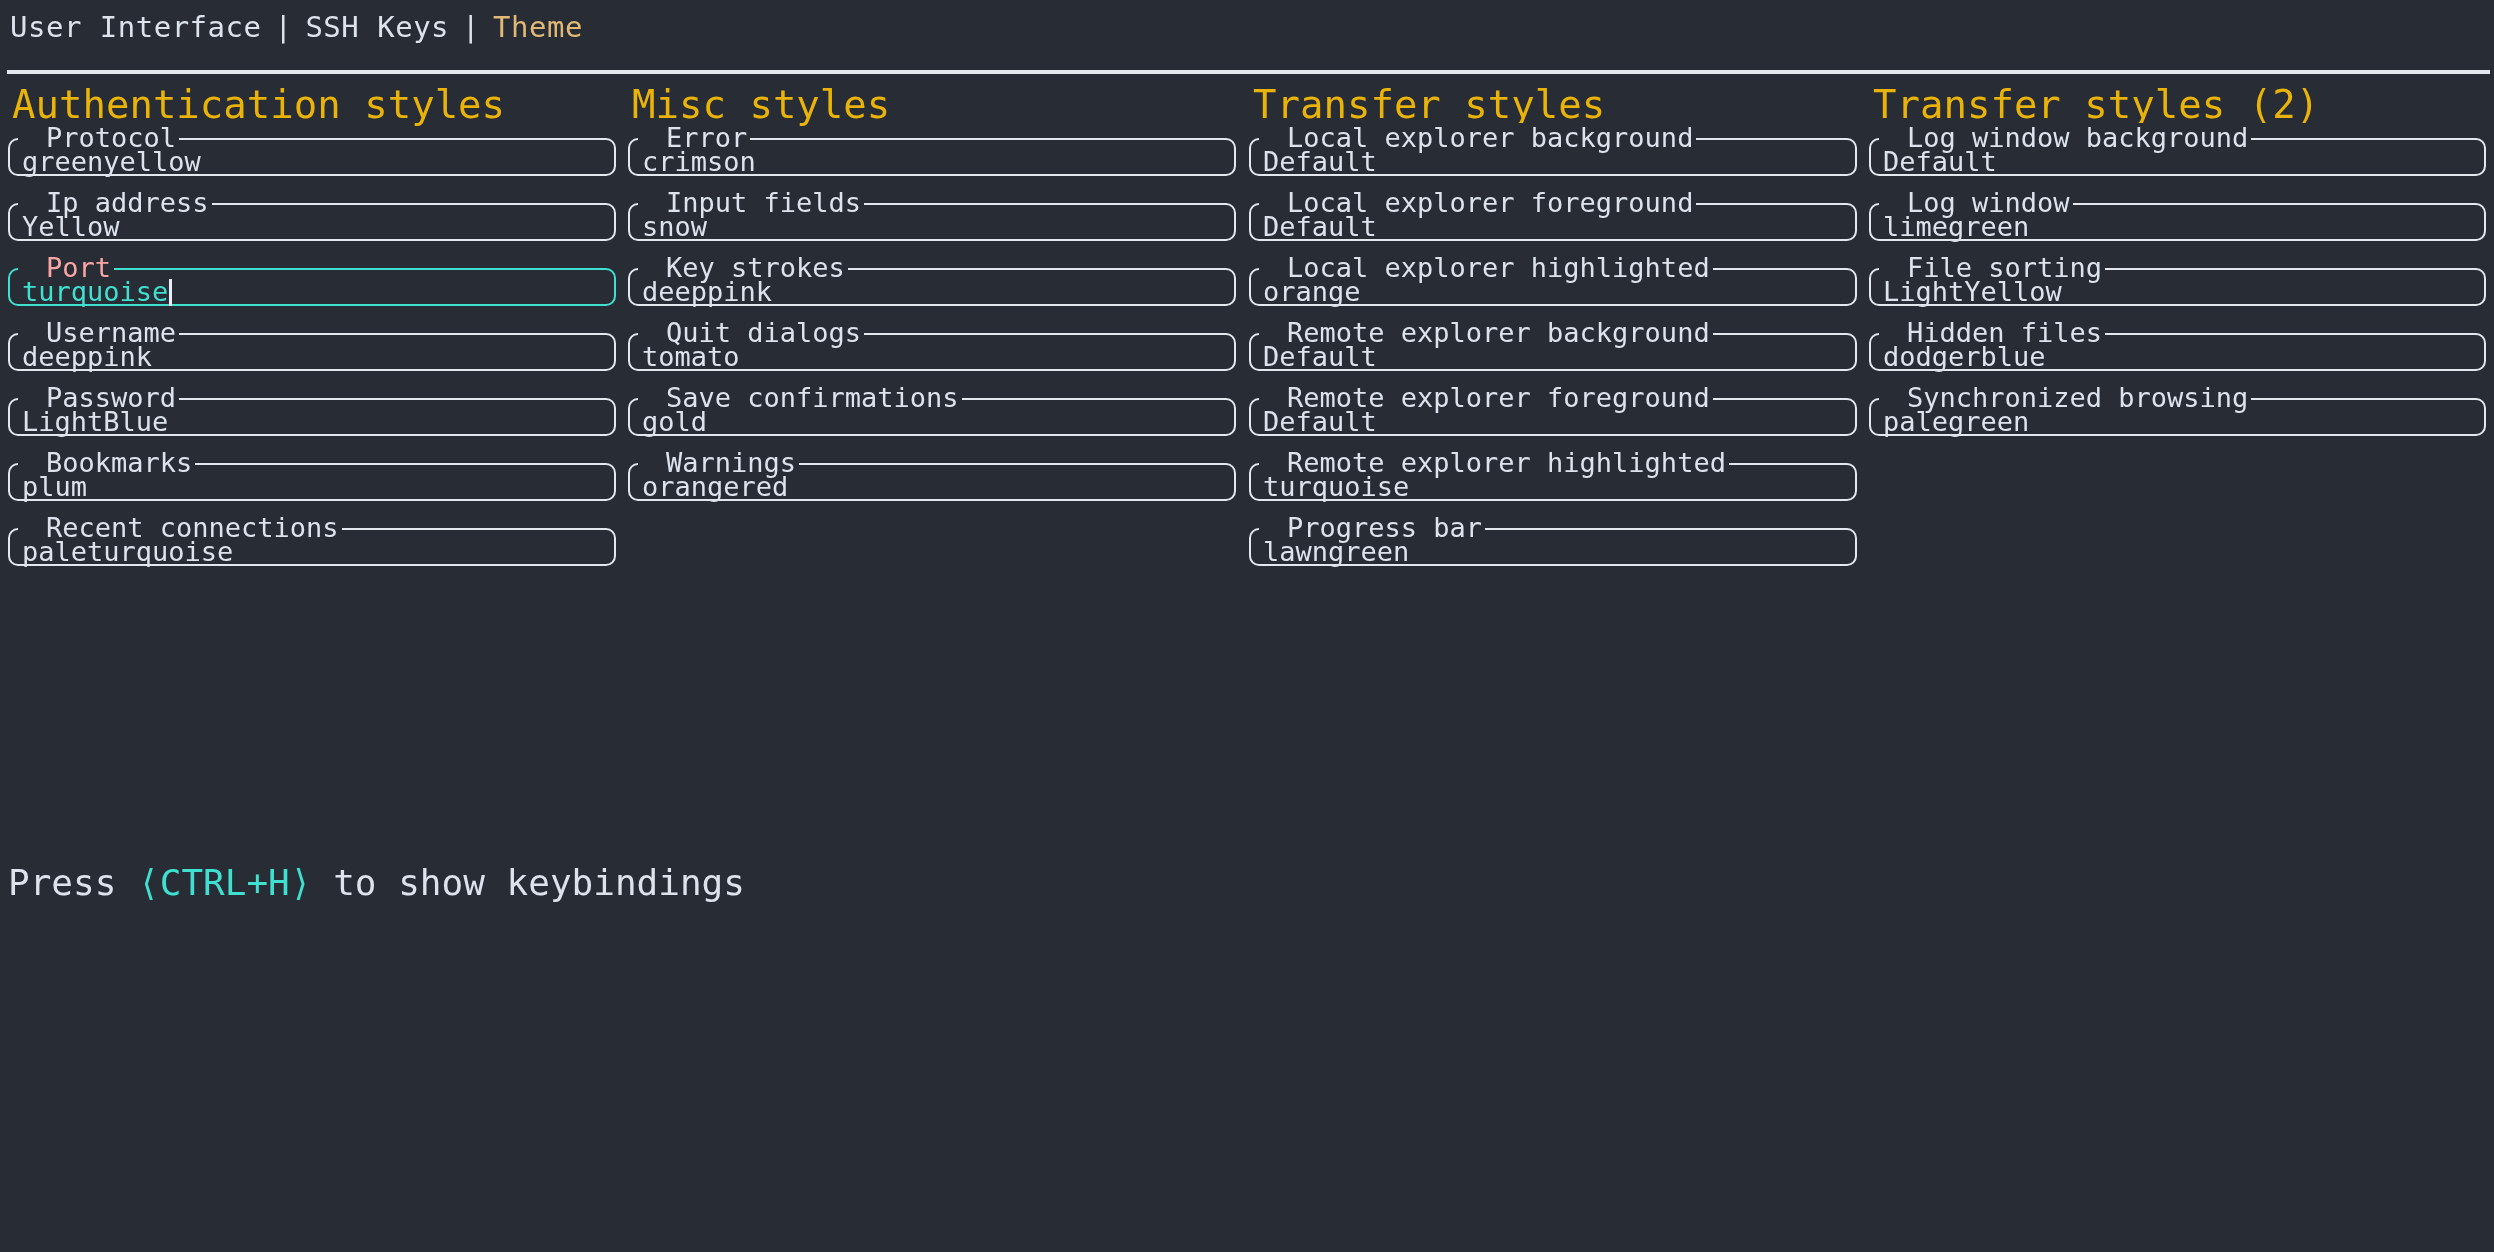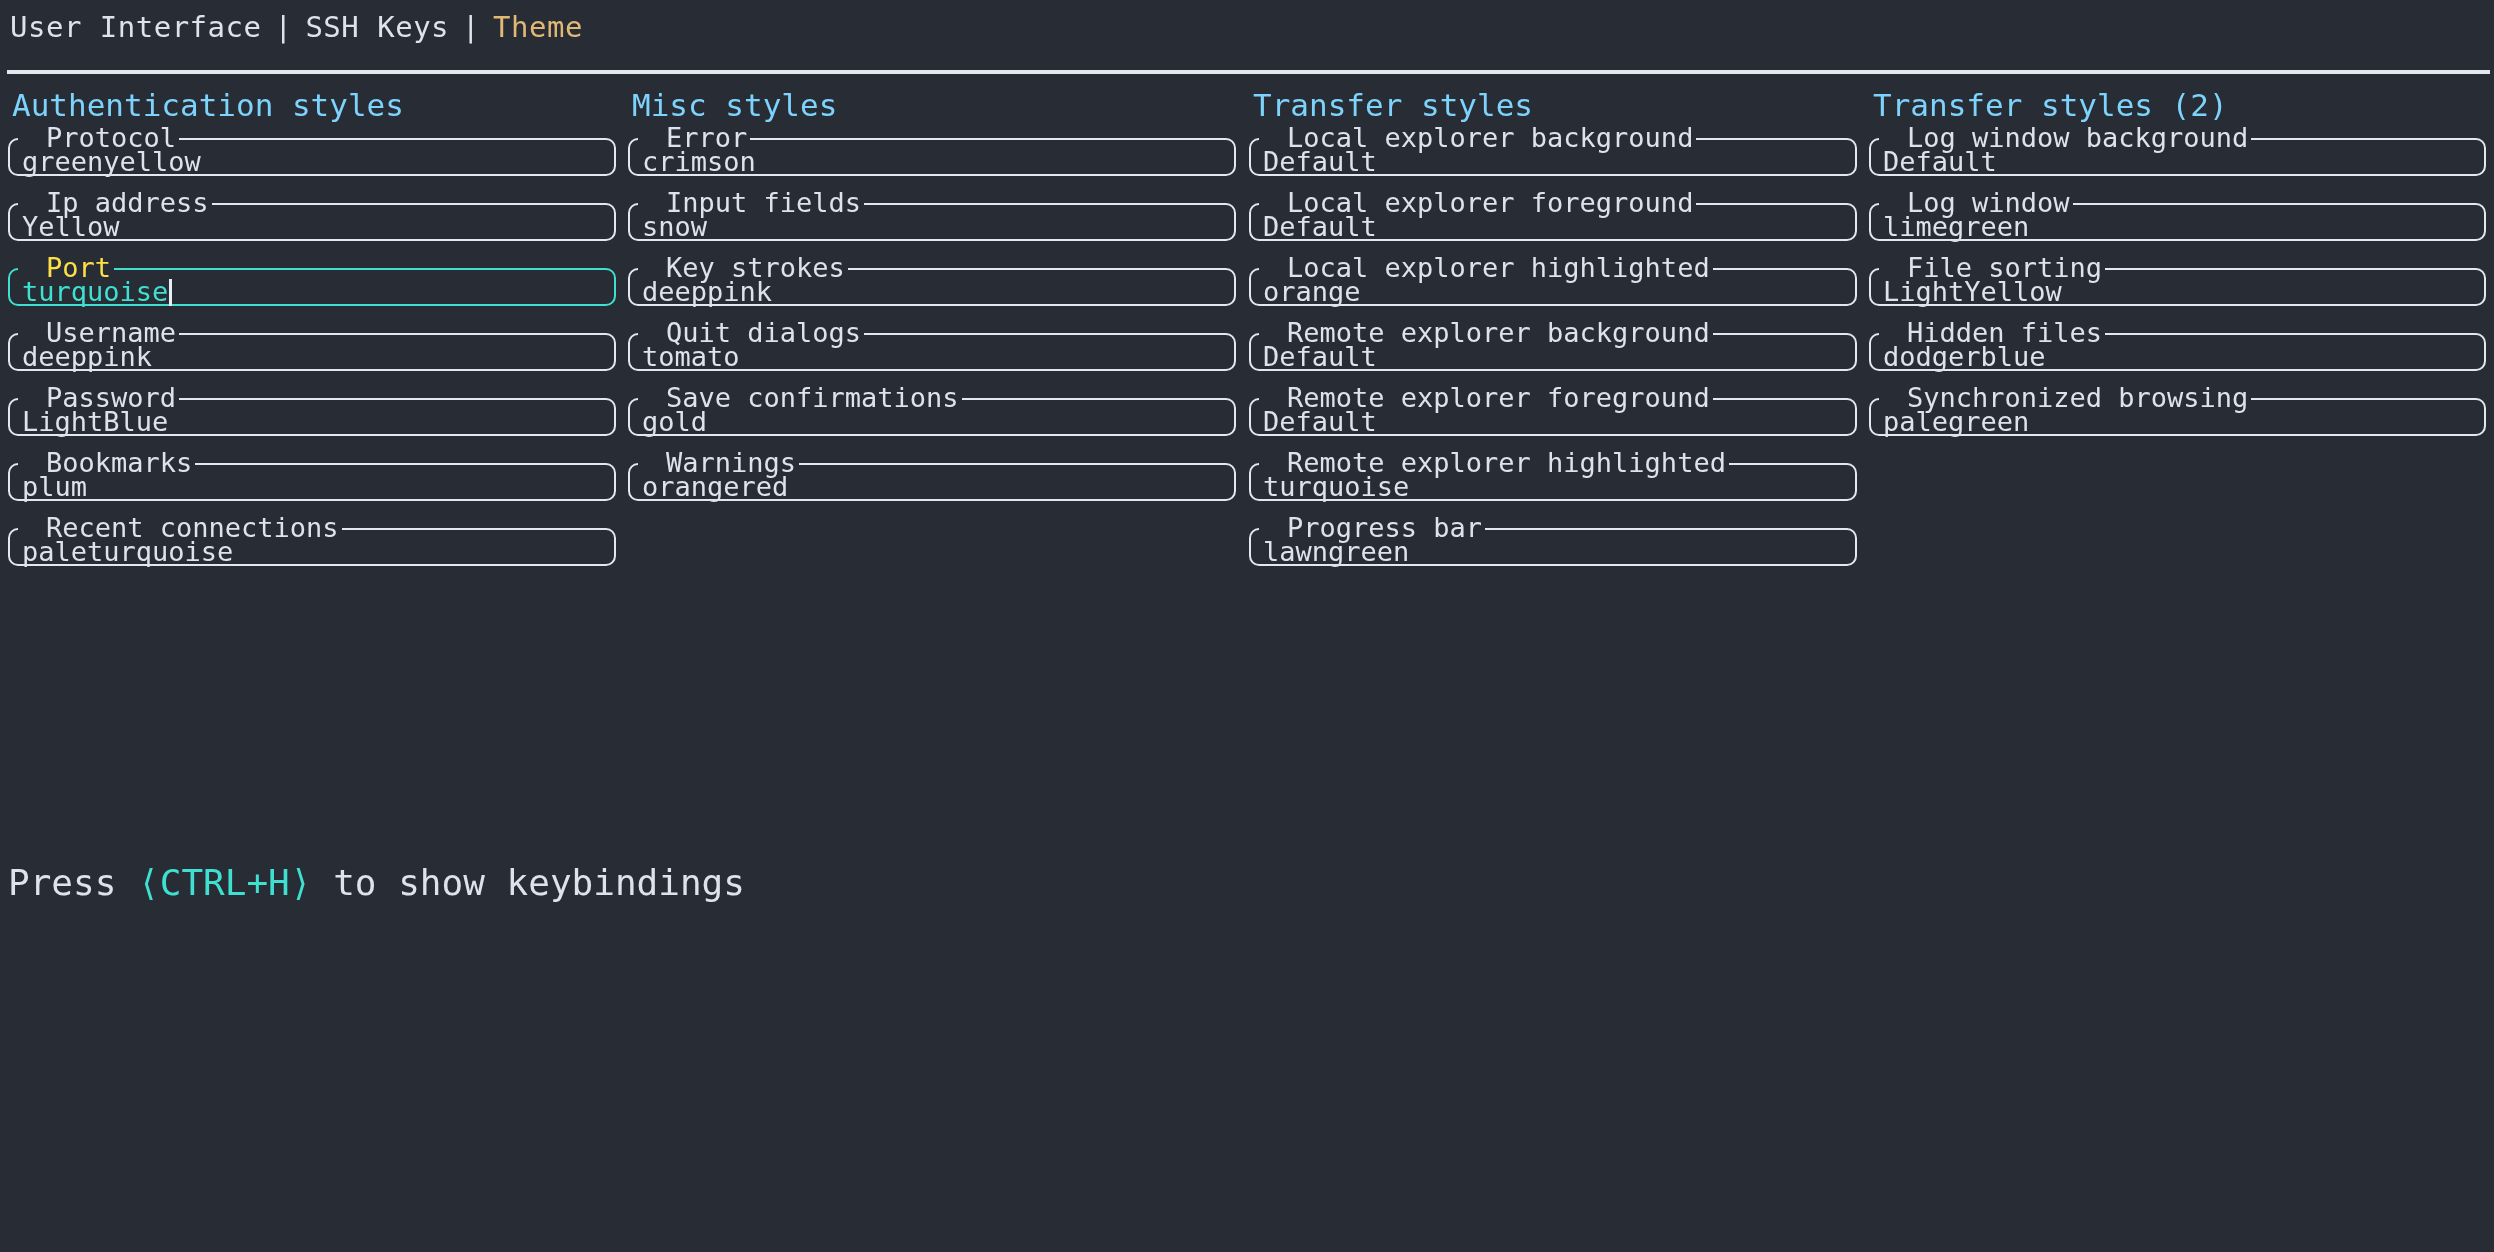--- a/index.html
+++ b/index.html
@@ -49,22 +49,22 @@
   .col {
     position: absolute;
     top: 0;
   }
   .col-0 { left: 8px;    width: 608px; }
   .col-1 { left: 628px;  width: 608px; }
   .col-2 { left: 1249px; width: 608px; }
   .col-3 { left: 1869px; width: 617px; }
 
   .col-title {
-    font-size: 31px;
-    color: #7dd3fc;
+    font-size: 39px;
+    color: #eab308;
     height: 34px;
     line-height: 34px;
     padding-left: 4px;
     white-space: nowrap;
     margin-bottom: 3px;
   }
 
   
   .field {
     position: relative;
@@ -104,21 +104,21 @@
     position: absolute;
     left: 14px; top: 22px;
     font-size: 27px;
     line-height: 30px;
     color: #dde3ec;
     white-space: nowrap;
     z-index: 3;
   }
   
   .field.focused .frame { border-color: #40e0d0; }
-  .field.focused .flabel { color: #fde047; }
+  .field.focused .flabel { color: #fca5a5; }
   .field.focused .fvalue { color: #40e0d0; }
   .caret {
     display: inline-block;
     width: 3px; height: 27px;
     background: #e9eef5;
     vertical-align: -5px;
     margin-left: 1px;
   }
 
   

